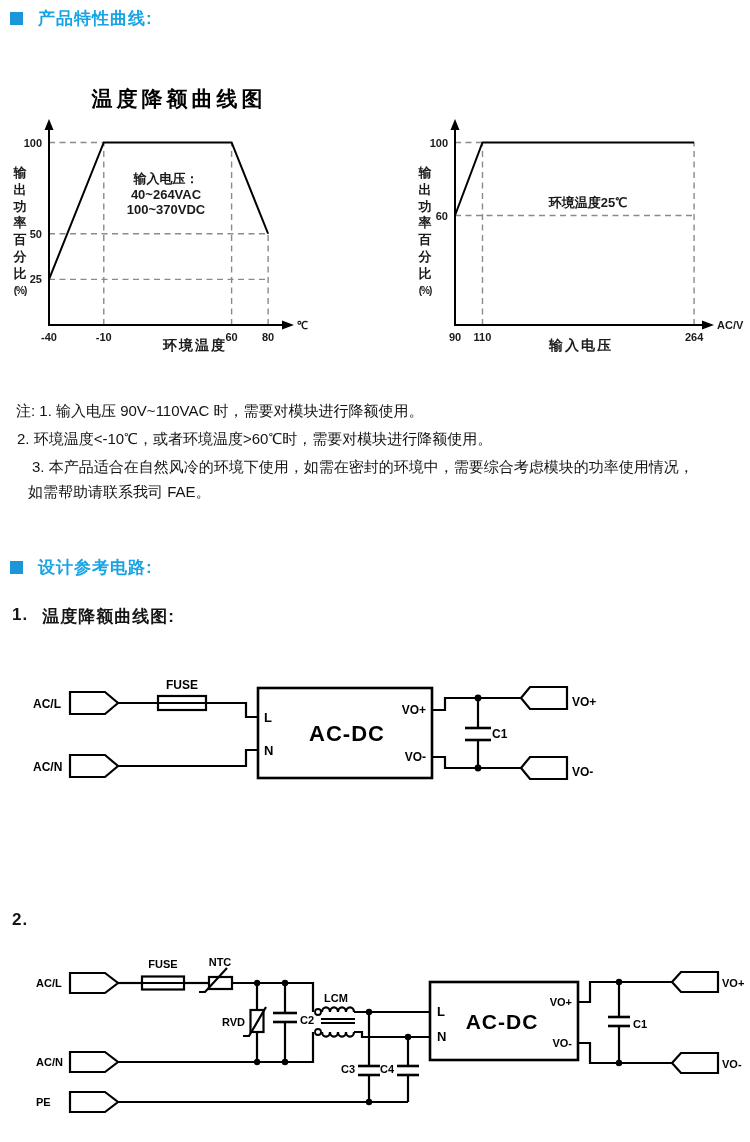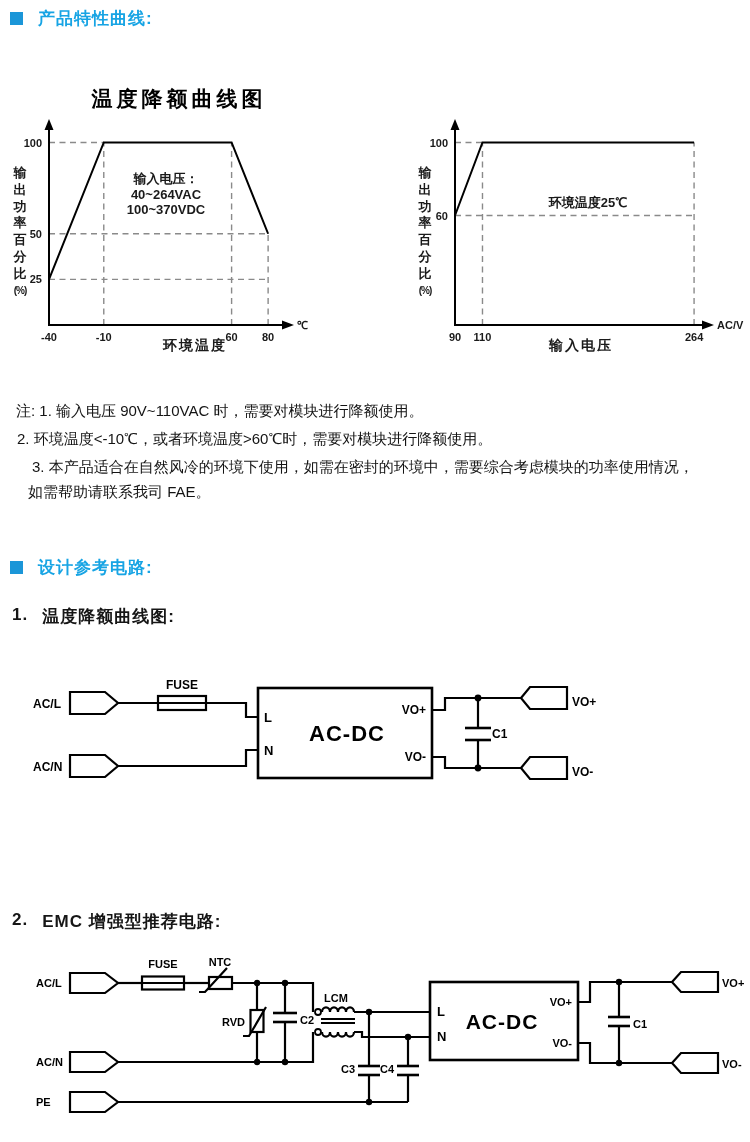--- a/index.html
+++ b/index.html
@@ -187,21 +187,20 @@
   <circle class="dot" cx="478" cy="108" r="3.4"></circle>
 
   <polygon class="comp" points="521,38 530,27 567,27 567,49 530,49"></polygon>
   <text class="clabel" x="572" y="46">VO+</text>
   <polygon class="comp" points="521,108 530,97 567,97 567,119 530,119"></polygon>
   <text class="clabel" x="572" y="116">VO-</text>
 </svg>
 
 <div class="sub-head" style="top:910px">
   <span>2.</span>
-  <span>EMC 增强型推荐电路:</span>
 </div>
 
 <svg class="circuit" style="top:950px" width="750" height="192" viewBox="0 0 750 192">
 
   <polygon class="comp" points="70,23 105,23 118,33 105,43 70,43"></polygon>
   <text class="clabel-s" x="36" y="37">AC/L</text>
   <polygon class="comp" points="70,102 105,102 118,112 105,122 70,122"></polygon>
   <text class="clabel-s" x="36" y="116">AC/N</text>
   <polygon class="comp" points="70,142 105,142 118,152 105,162 70,162"></polygon>
   <text class="clabel-s" x="36" y="156">PE</text>

